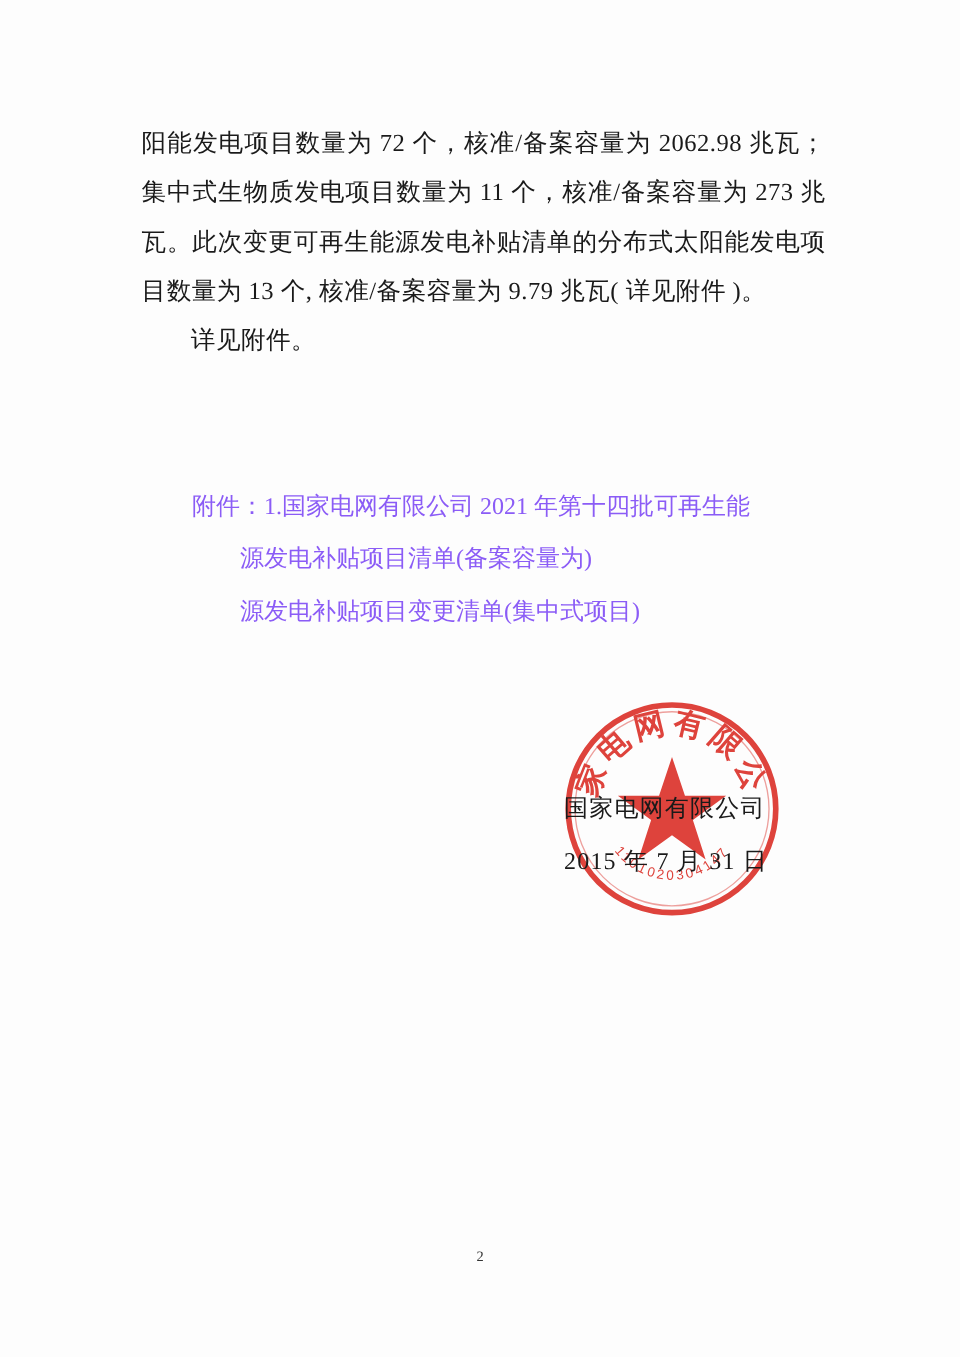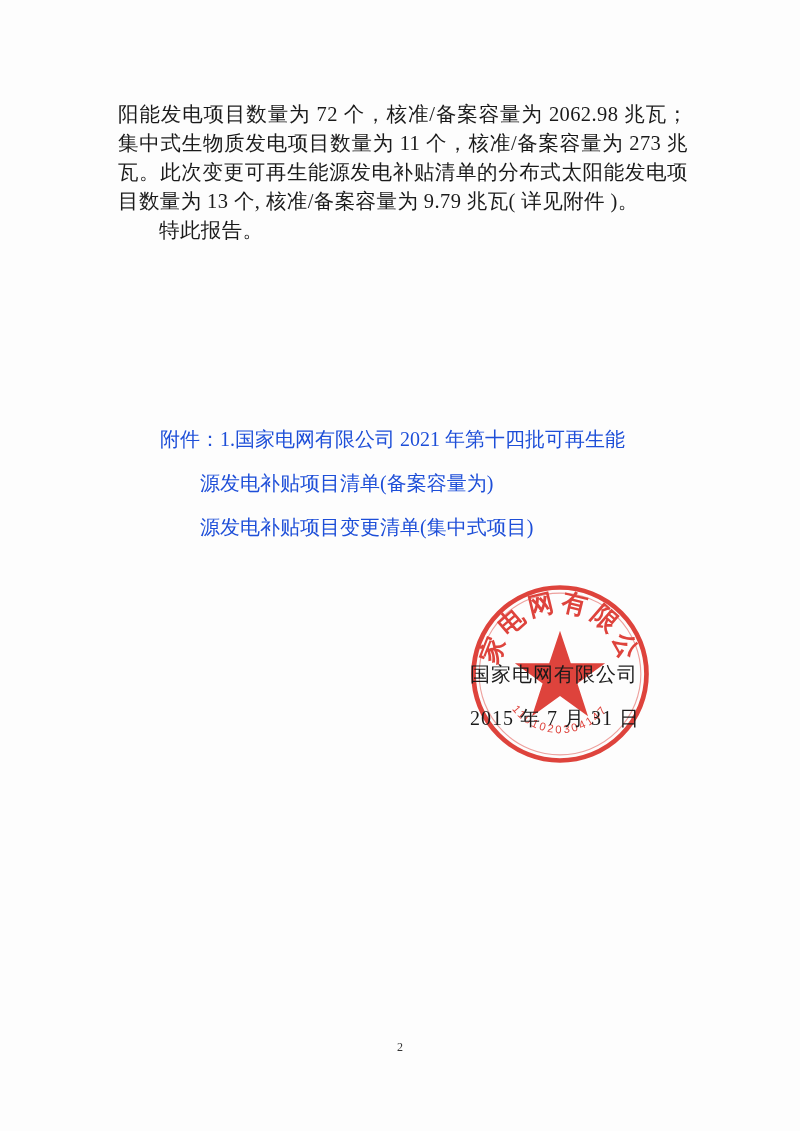--- a/index.html
+++ b/index.html
@@ -21,43 +21,43 @@
     inset: 0;
     background: #fdfdfd;
   }
 
   .body-text {
     position: absolute;
     left: 118px;
     top: 100px;
     width: 570px;
     font-size: 20.5px;
-    line-height: 29px;
+    line-height: 41px;
     letter-spacing: 0.4px;
     text-align: justify;
     text-justify: inter-ideograph;
     color: #1a1a1a;
   }
 
   .para {
     margin: 0 0 0 0;
   }
 
   .para.indent {
     text-indent: 2em;
   }
 
   .attach-block {
     position: absolute;
     left: 160px;
-    top: 417px;
+    top: 400px;
     width: 540px;
     font-size: 20px;
     line-height: 44px;
-    color: #1d4ed8;
+    color: #8b5cf6;
   }
 
   .attach-line {
     white-space: nowrap;
   }
 
   .attach-line.hang {
     padding-left: 40px;
   }
 
@@ -103,21 +103,21 @@
     font-family: "Liberation Serif", serif;
   }
 </style>
 </head>
 <body>
 
 <div class="page">
 
   <div class="body-text">
     <p class="para">阳能发电项目数量为 72 个，核准/备案容量为 2062.98 兆瓦；集中式生物质发电项目数量为 11 个，核准/备案容量为 273 兆瓦。此次变更可再生能源发电补贴清单的分布式太阳能发电项目数量为 13 个, 核准/备案容量为 9.79 兆瓦( 详见附件 )。</p>
-    <p class="para indent">特此报告。</p>
+    <p class="para indent">详见附件。</p>
   </div>
 
   <div class="attach-block">
     <div class="attach-line">附件：1.国家电网有限公司 2021 年第十四批可再生能</div>
     <div class="attach-line hang">源发电补贴项目清单(备案容量为)</div>
     <div class="attach-line hang">源发电补贴项目变更清单(集中式项目)</div>
   </div>
 
   <div class="seal">
     <svg viewBox="0 0 200 200" xmlns="http://www.w3.org/2000/svg">

